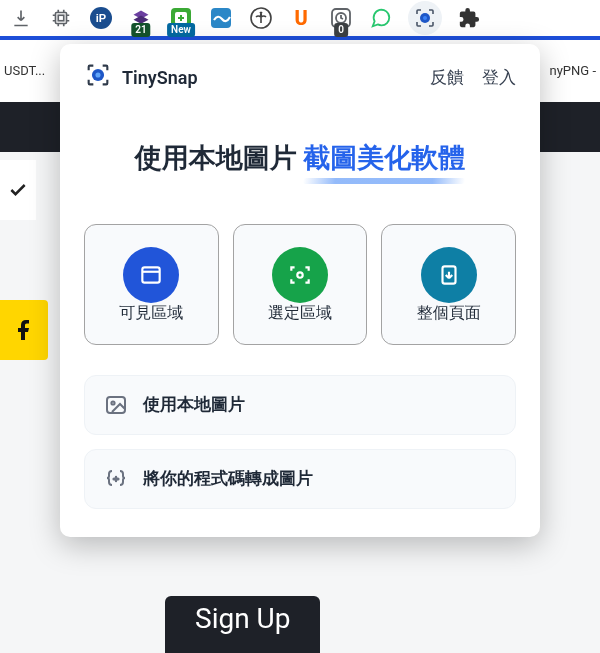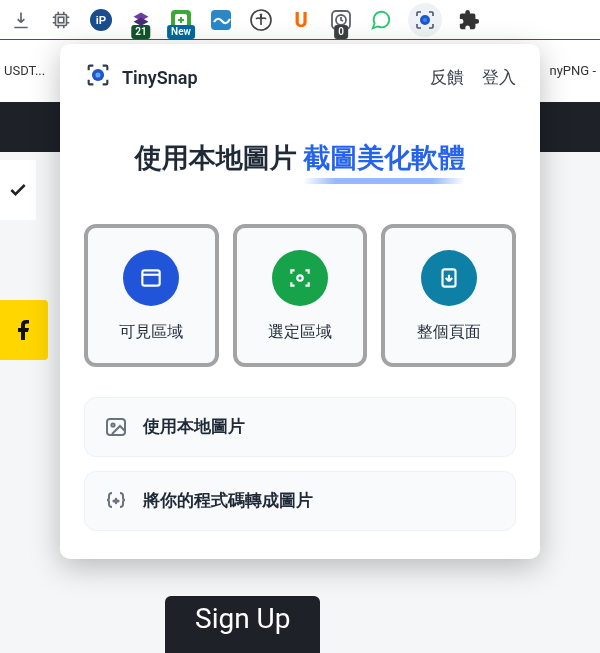--- a/index.html
+++ b/index.html
@@ -13,21 +13,21 @@
   }
 
   
   .toolbar {
     height: 40px;
     background: #fff;
     display: flex;
     align-items: center;
     padding: 0 8px;
     gap: 14px;
-    border-bottom: 1px solid #1d4ed8;
+    border-bottom: 4px solid #1d4ed8;
   }
   .ext-icon {
     width: 26px;
     height: 26px;
     display: flex;
     align-items: center;
     justify-content: center;
     position: relative;
     color: #555;
   }
@@ -183,27 +183,26 @@
   }
 
   .actions {
     display: flex;
     gap: 14px;
     margin-bottom: 30px;
   }
   .action-card {
     flex: 1;
     background: #f8fafc;
-    border: 4px solid #a3a3a3;
+    border: 1px solid #a3a3a3;
     border-radius: 12px;
     padding: 22px 8px 20px 8px;
     display: flex;
     flex-direction: column;
     align-items: center;
-    gap: 16px;
     cursor: pointer;
   }
   .circle {
     width: 56px;
     height: 56px;
     border-radius: 50%;
     display: flex;
     align-items: center;
     justify-content: center;
     color: #fff;

